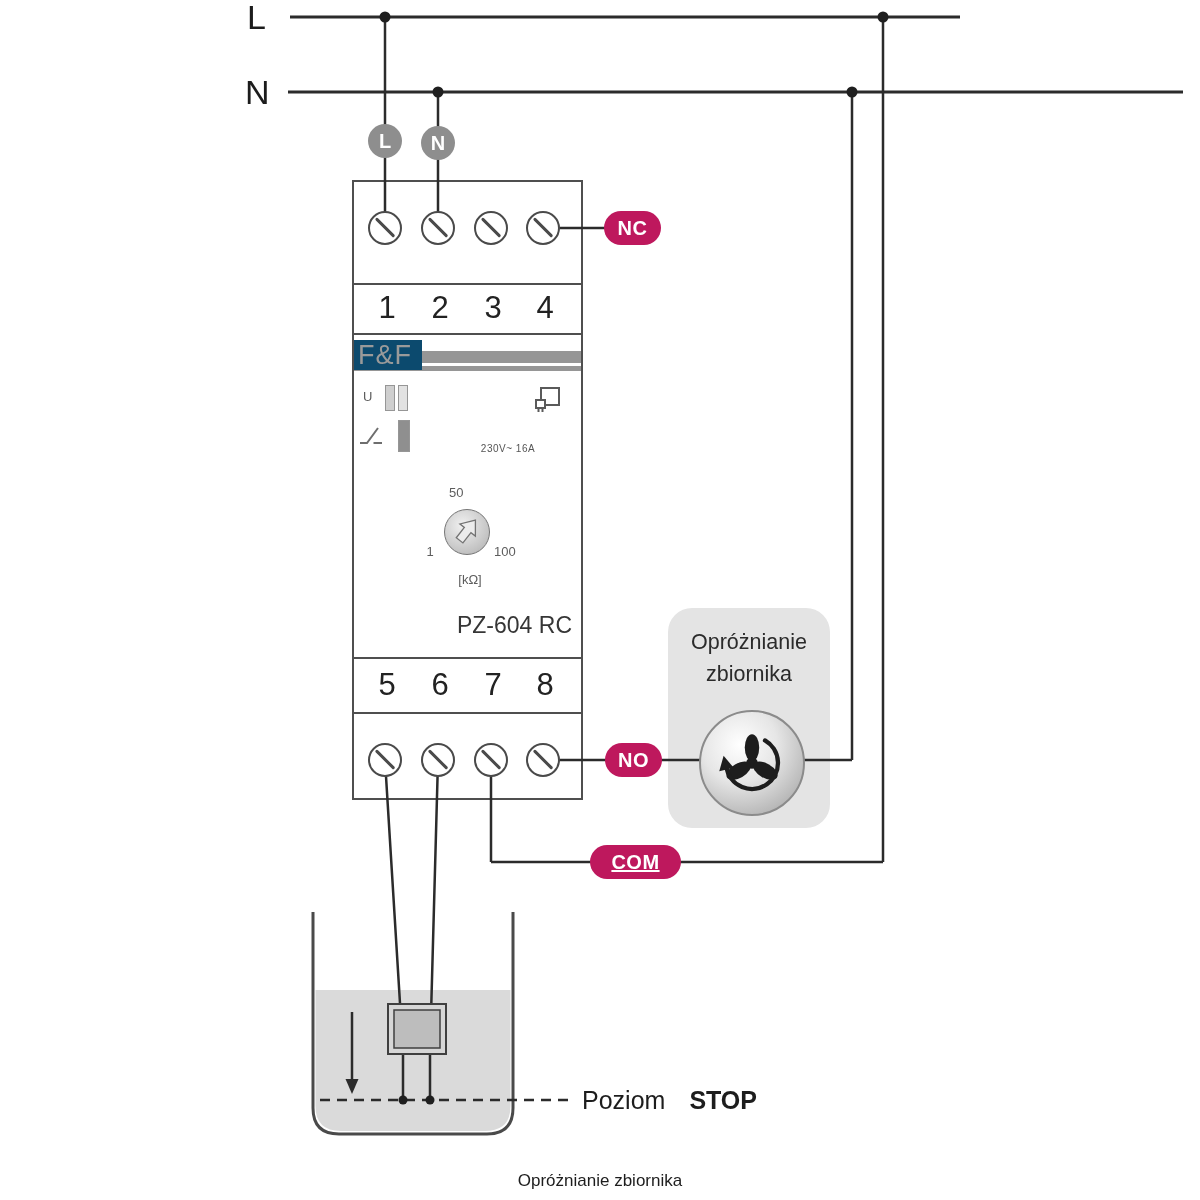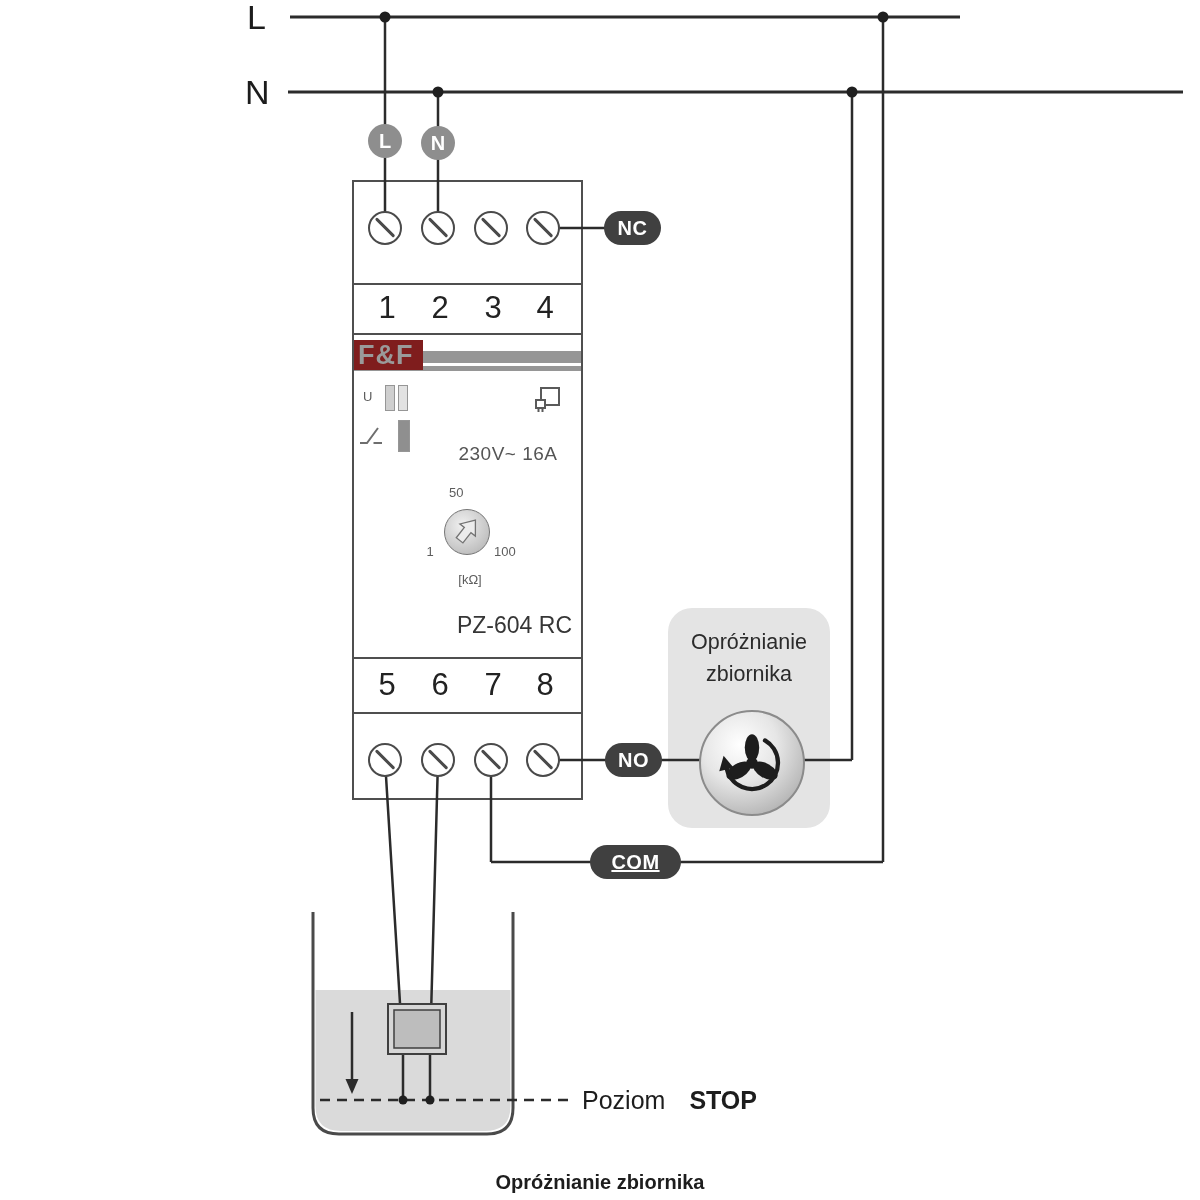--- a/index.html
+++ b/index.html
@@ -1,46 +1,46 @@
 <!DOCTYPE html>
 <html><head>
 <meta charset="utf-8">
 <style>
   html,body{margin:0;padding:0;background:#fff;}
   #canvas{position:relative;width:1200px;height:1200px;background:#fff;overflow:hidden;
           font-family:"Liberation Sans",sans-serif;color:#1f1f1f;}
   .rail-label{position:absolute;font-size:34px;line-height:36px;color:#1c1c1c;}
-  .pill{position:absolute;background:#404040;color:#fff;font-weight:bold;font-size:20px;
+  .pill{position:absolute;background:#be185d;color:#fff;font-weight:bold;font-size:20px;
         display:flex;align-items:center;justify-content:center;border-radius:17px;letter-spacing:.5px;height:34px;}
   .circle-badge{position:absolute;width:34px;height:34px;border-radius:50%;background:#8e8e8e;color:#fff;
         font-weight:bold;font-size:20px;display:flex;align-items:center;justify-content:center;}
   .screw{position:absolute;width:34px;height:34px;border:2.5px solid #4a4a4a;border-radius:50%;
         background:#fff;box-sizing:border-box;}
   .screw .slot{position:absolute;left:2px;right:2px;top:50%;height:3.2px;margin-top:-1.6px;background:#4a4a4a;
         border-radius:2px;transform:rotate(45deg);display:block;}
   #device{position:absolute;left:352px;top:180px;width:231px;height:620px;background:#fff;
         border:2px solid #4f4f4f;box-sizing:border-box;}
   .hline{position:absolute;left:0;right:0;height:2px;background:#4f4f4f;}
   .tnum{position:absolute;width:44px;text-align:center;font-size:31px;color:#222;}
   .brandbar{position:absolute;left:0;right:0;background:#969696;}
-  #brand{position:absolute;left:0;top:158px;height:30px;line-height:30px;font-size:27px;font-weight:bold;
-        color:#9a9a9a;background:#7f1d1d;padding:0 10px 0 4px;letter-spacing:1px;}
+  #brand{position:absolute;left:0;top:158px;height:30px;line-height:30px;font-size:27px;font-weight:normal;
+        color:#9a9a9a;background:#0c4a6e;padding:0 10px 0 4px;letter-spacing:1px;}
   .small{position:absolute;font-size:13px;color:#5d5d5d;}
-  #rating{position:absolute;left:84px;top:261px;width:140px;text-align:center;font-size:19px;color:#555;letter-spacing:.5px;}
+  #rating{position:absolute;left:84px;top:261px;width:140px;text-align:center;font-size:10px;color:#555;letter-spacing:.5px;}
   #model{position:absolute;left:20px;top:430px;width:198px;text-align:right;font-size:23px;color:#363636;}
   .knob{position:absolute;left:90px;top:327px;width:46px;height:46px;border-radius:50%;border:1.5px solid #757575;
         background:radial-gradient(circle at 40% 35%,#f1f1f1,#c6c6c6 65%,#adadad);box-sizing:border-box;}
   .ledbar{position:absolute;border:1px solid #969696;background:#cfcfcf;}
   #callout{position:absolute;left:668px;top:608px;width:162px;height:220px;border-radius:24px;background:#e4e4e4;
         text-align:center;padding-top:18px;box-sizing:border-box;font-size:21.5px;color:#2b2b2b;line-height:32px;}
   #pump{position:absolute;left:699px;top:710px;width:106px;height:106px;border-radius:50%;border:2px solid #8b8b8b;
         background:radial-gradient(circle at 38% 32%,#ffffff,#e6e6e6 40%,#b4b4b4 80%,#9e9e9e);box-sizing:border-box;}
   #stop-label{position:absolute;left:582px;top:1086px;font-size:25px;line-height:28px;color:#1d1d1d;}
   #stop-label .b{font-weight:bold;margin-left:24px;}
-  #caption{position:absolute;left:0;top:1171px;width:1200px;text-align:center;font-size:20px;font-weight:bold;color:#1d1d1d;}
+  #caption{position:absolute;left:0;top:1171px;width:1200px;text-align:center;font-size:17px;font-weight:normal;color:#1d1d1d;}
   svg.layer{position:absolute;left:0;top:0;}
 </style>
 </head>
 <body>
 
 <div id="canvas">
 
   <div class="rail-label" style="left:247px;top:-1px;">L</div>
   <div class="rail-label" style="left:245px;top:74px;">N</div>
 

